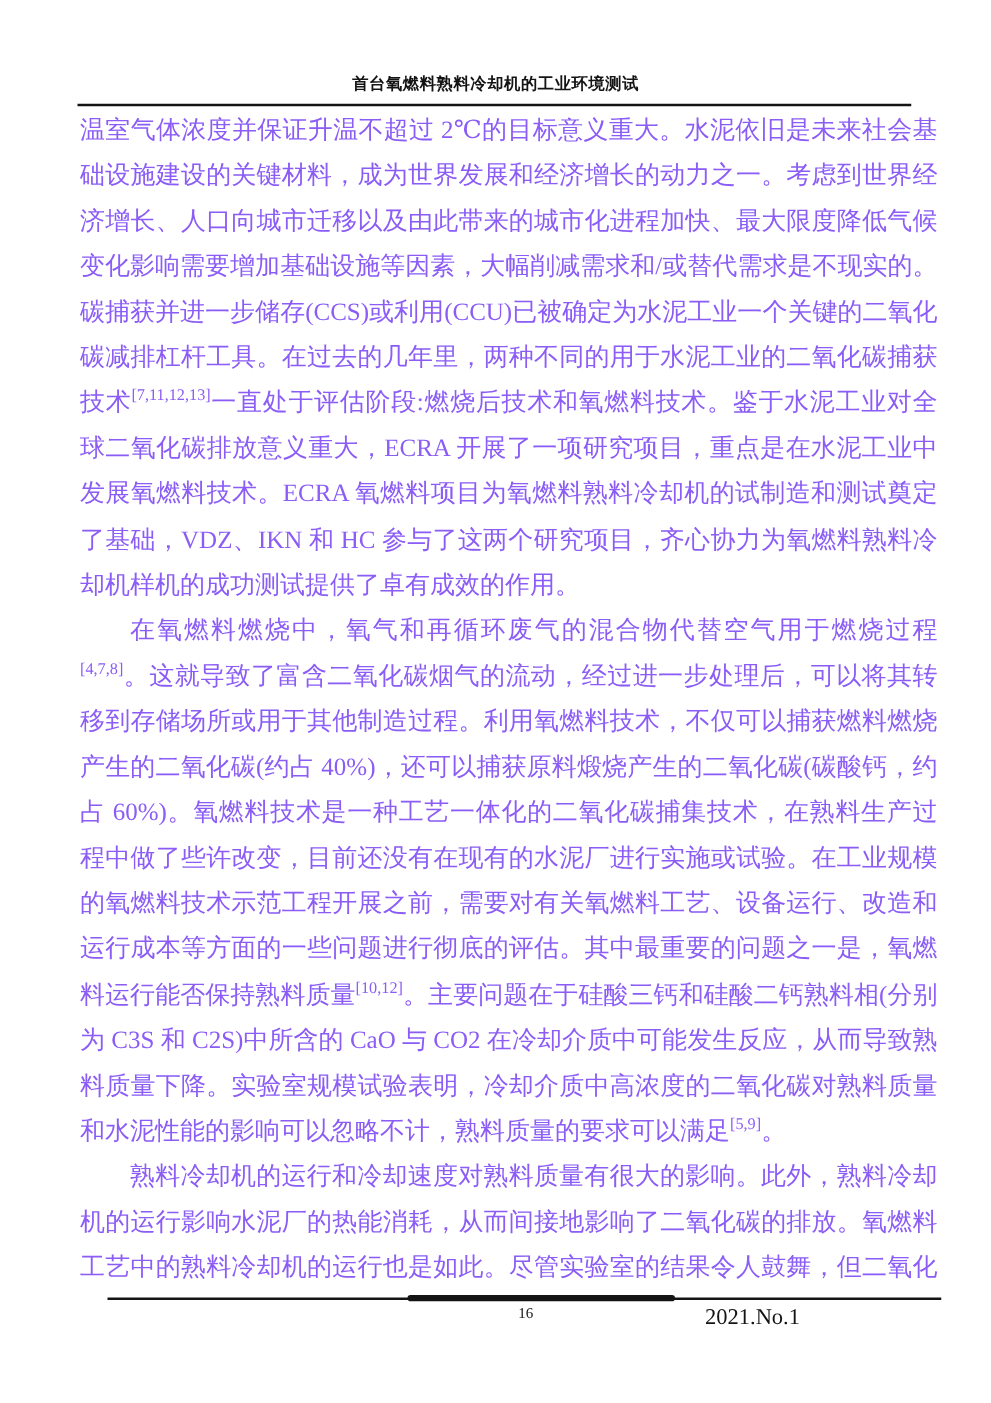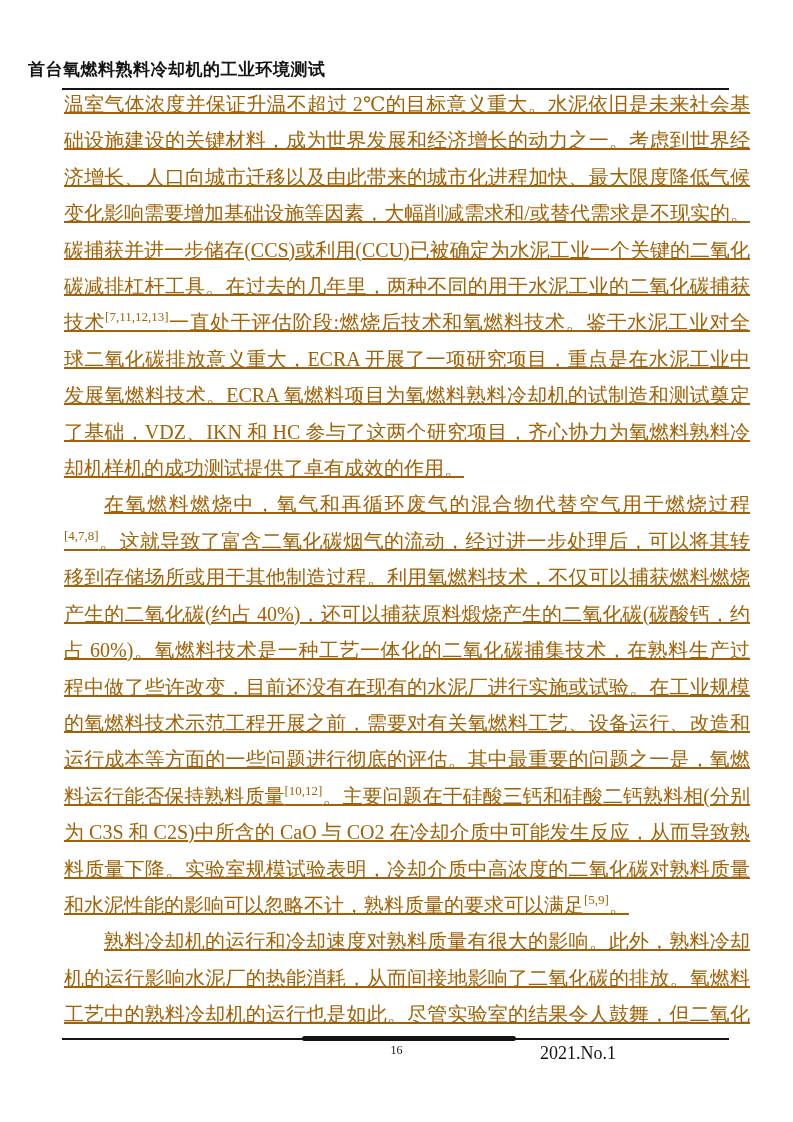--- a/index.html
+++ b/index.html
@@ -9,26 +9,25 @@
     height: 1122px;
     background: #ffffff;
     overflow: hidden;
     font-family: "Liberation Serif", "DejaVu Serif", serif;
     color: #111111;
   }
   
   .page-header { position: absolute; top: 0; left: 0; width: 793px; }
   .running-title {
     margin-top: 58px;
-    text-align: left;
-    font-size: 17px;
+    text-align: center;
+    font-size: 13px;
     font-weight: bold;
     letter-spacing: 0.5px;
     color: #141414;
-    margin-left: 28px;
   }
   .header-rule {
     margin-top: 7px;
     margin-left: 62px;
     width: 667px;
     height: 0;
     border-top: 2px solid #141414;
   }
   
   .article-body {
@@ -37,32 +36,31 @@
     left: 64px;
     width: 686px;
     height: 948px;
     overflow: hidden;
   }
   .article-body p {
     margin: 0;
     font-size: 20px;
     line-height: 36.4px;
     text-align: justify;
-    color: #a16207;
-    text-decoration: underline;
+    color: #8b5cf6;
   }
   .article-body p.indent { text-indent: 2em; }
   .article-body sup {
     font-size: 13px;
     line-height: 0;
     letter-spacing: 0;
     vertical-align: super;
   }
   
-  .page-footer { position: absolute; top: 1036px; left: 0; width: 720px; }
+  .page-footer { position: absolute; top: 1036px; left: 0; width: 720px; padding-left: 24px; }
   .footer-rule { position: relative; margin-left: 62px; width: 667px; height: 5px; }
   .footer-rule::before {
     content: ""; position: absolute; left: 0; right: 0; top: 2px; height: 2px; background: #141414;
   }
   .footer-rule::after {
     content: ""; position: absolute; left: 36%; width: 32%; top: 0; height: 5px;
     background: #141414; border-radius: 3px;
   }
   .footer-row { position: relative; height: 20px; margin-top: 2px; }
   .page-number {

